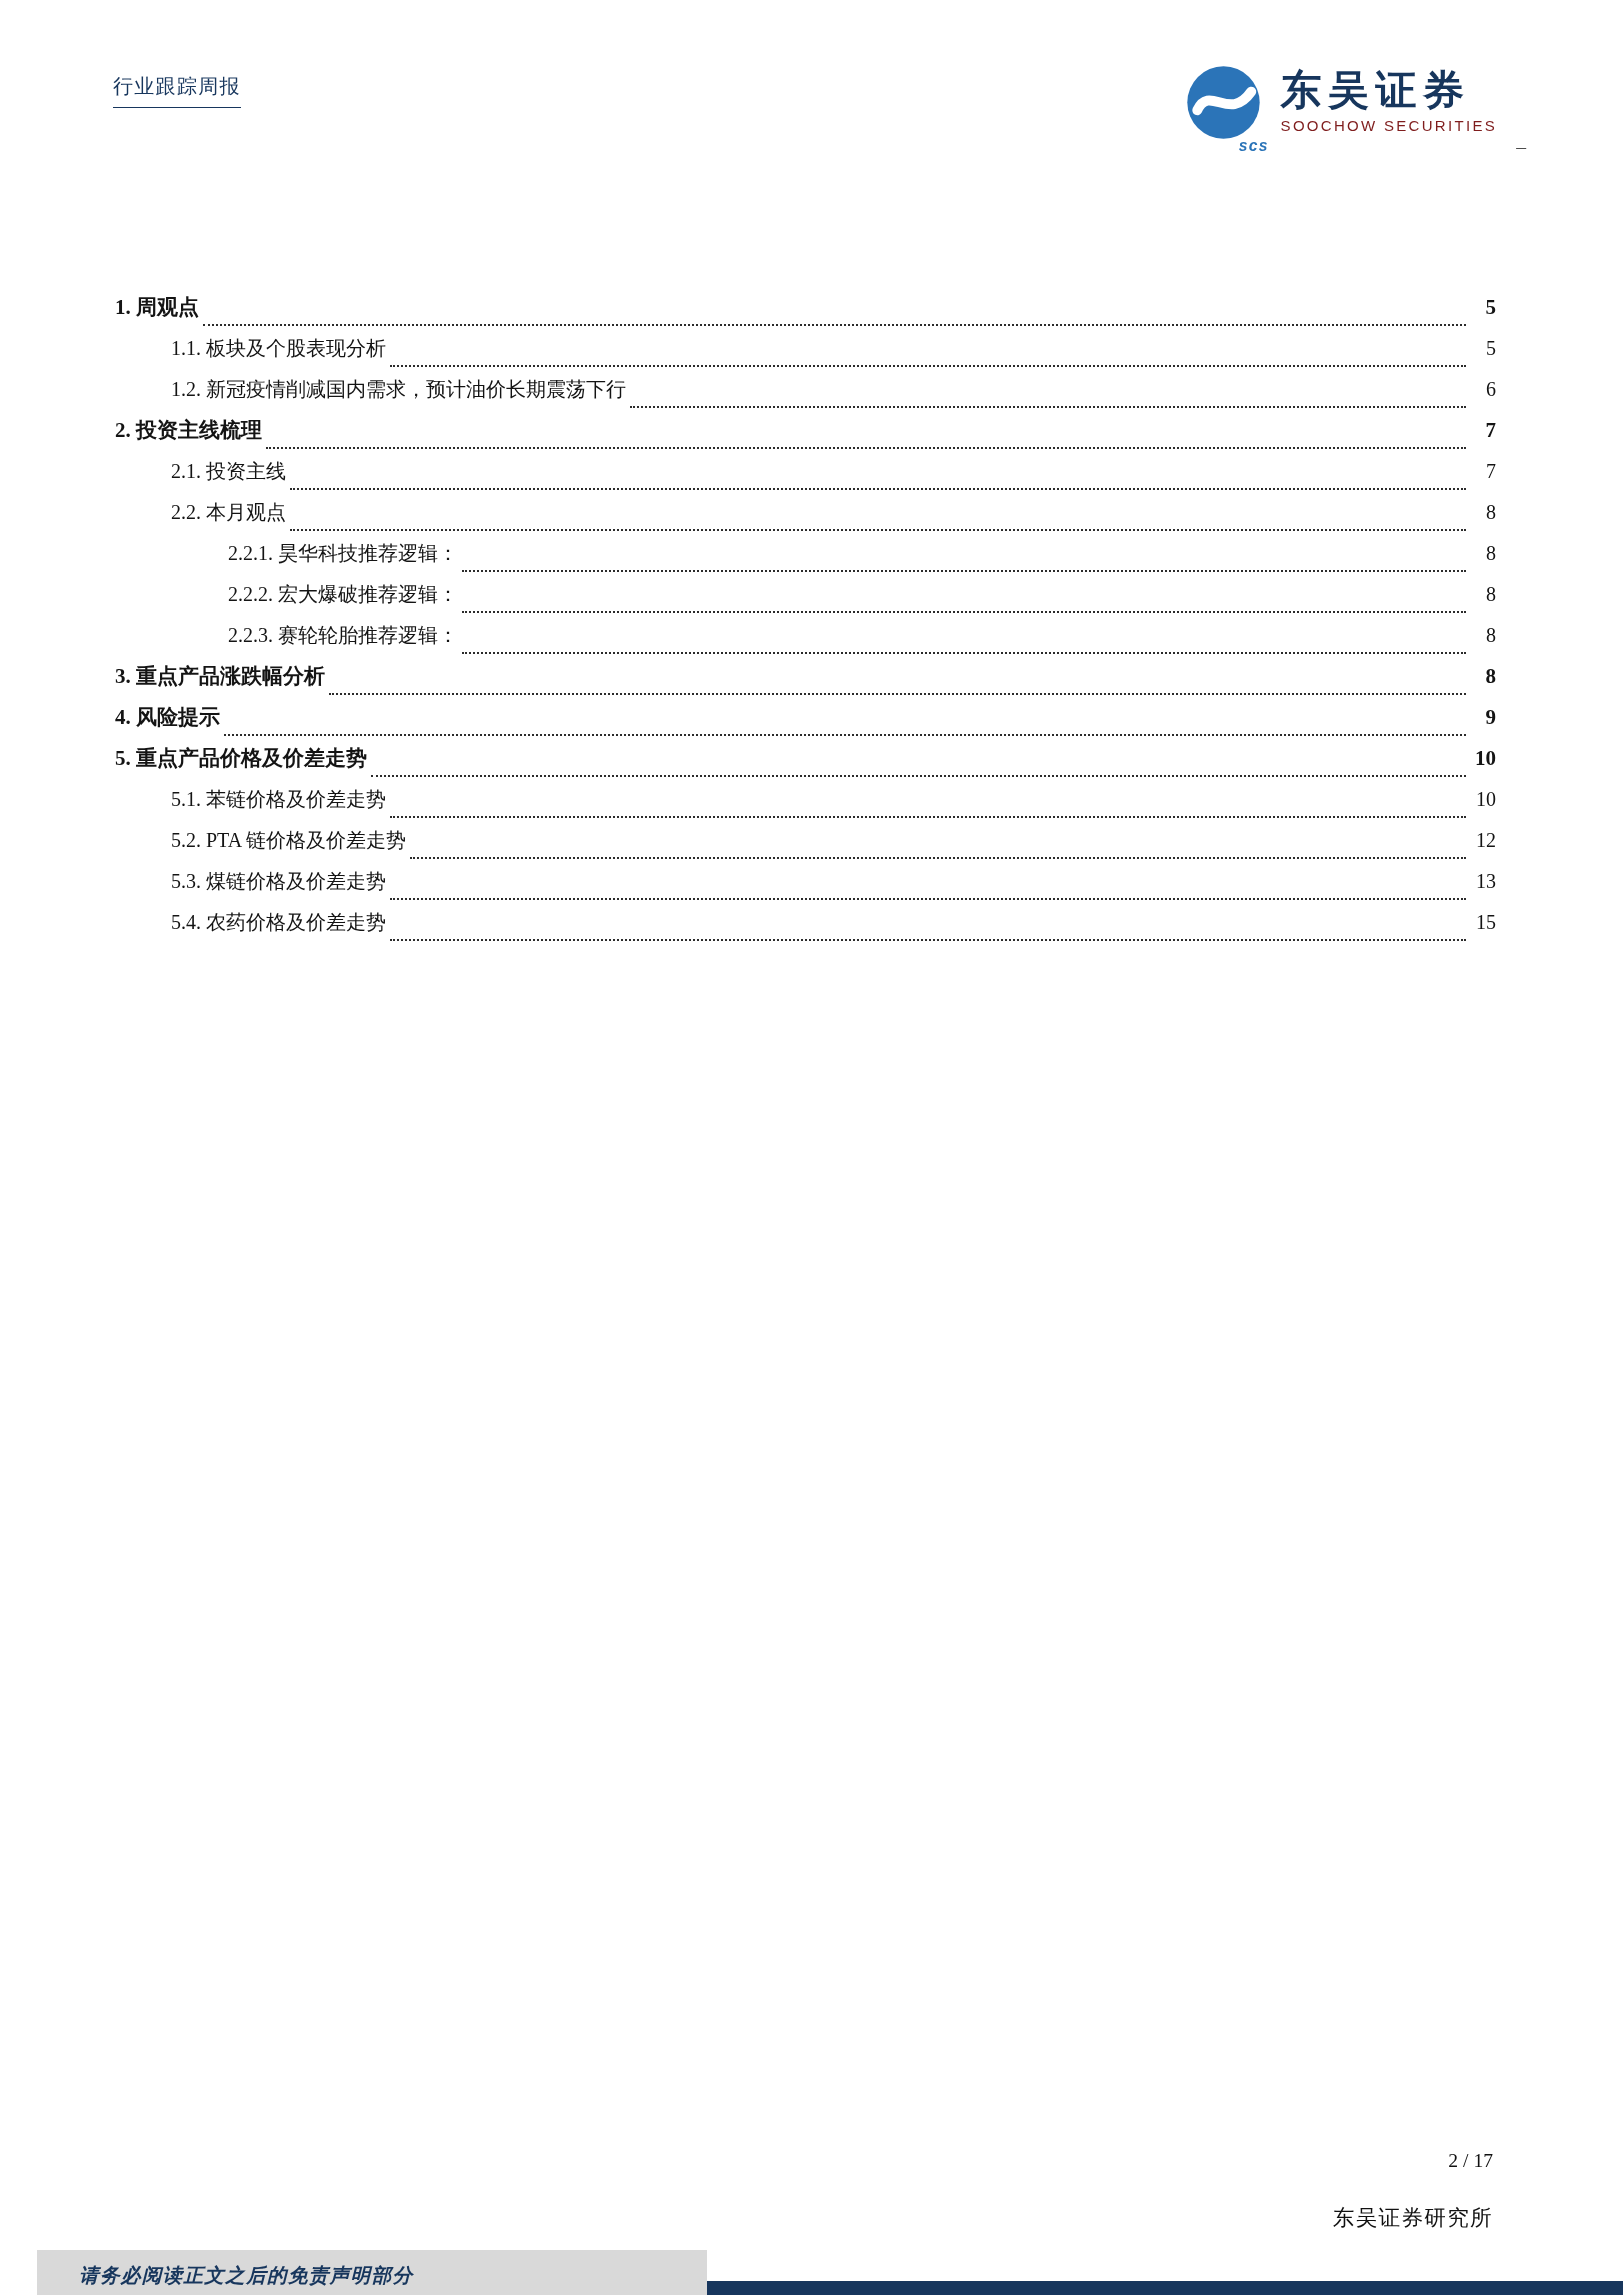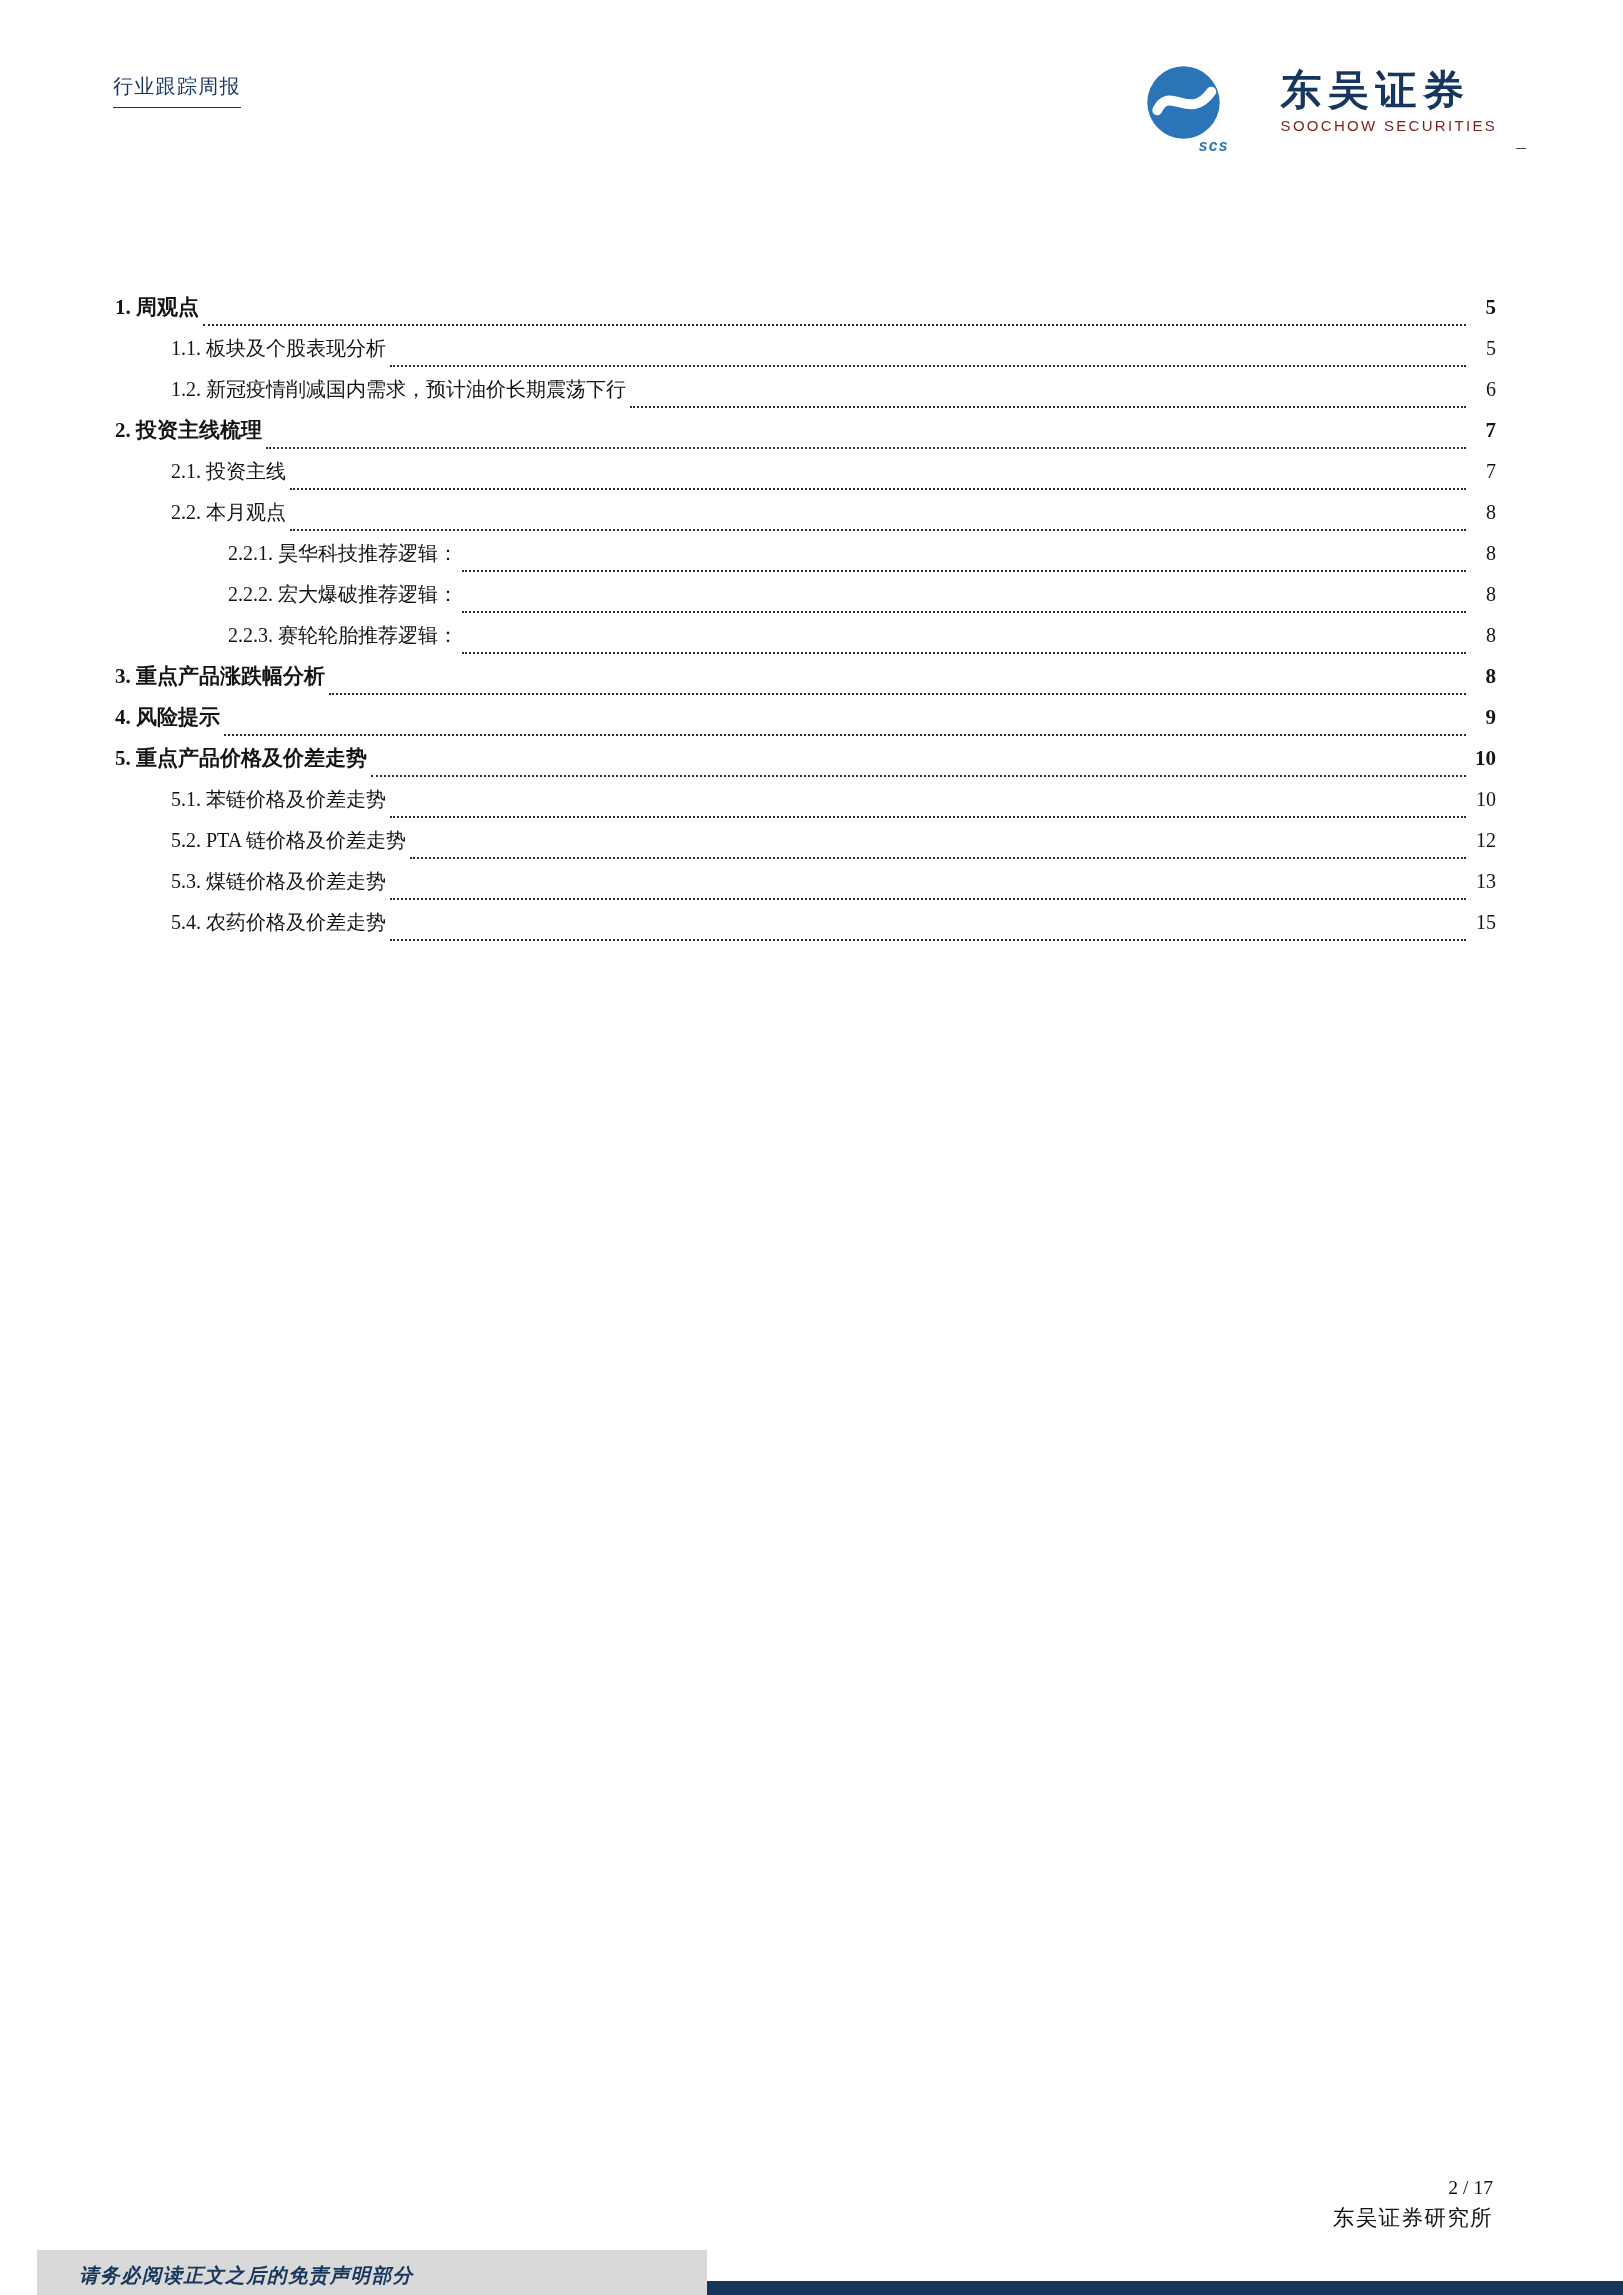--- a/index.html
+++ b/index.html
@@ -27,21 +27,21 @@
     position: absolute; top: -9.2px; right: 29px;
     display: flex; align-items: flex-start;
   }
   .logo-mark { width: 90px; text-align: right; margin-right: 11.8px; }
   .logo-mark svg { width: 77px; height: 77px; display: block; margin: 0 auto; }
   .logo-scs {
     font-family: "Liberation Sans", sans-serif;
     font-size: 15.7px; font-weight: bold; font-style: italic;
     color: #2B74B8; margin-top: -3.9px; letter-spacing: 1.3px;
   }
-  .brand-text { padding-top: 3.9px; margin-left: 40px; }
+  .brand-text { padding-top: 3.9px; }
   .brand-cn {
     font-size: 41px; font-weight: bold; color: #17365D;
     letter-spacing: 6.5px; line-height: 1.1;
   }
   .brand-en {
     font-family: "Liberation Sans", sans-serif;
     font-size: 15px; color: #7f1d1d; letter-spacing: 2.3px; margin-top: 3.9px;
   }
   .brand-dash {
     position: absolute; right: -29px; bottom: 2.6px;
@@ -72,21 +72,21 @@
     flex: 1;
     height: 30px;
     border-bottom: 2.6px dotted #2b2b2b;
     margin: 0 3.9px;
   }
   .toc-page { white-space: nowrap; text-align: right; min-width: 26px; }
 
   
   .page-indicator {
     position: absolute; top: 2150px; right: 130px;
-    font-size: 19.6px; color: #111111; margin-top: 27px;
+    font-size: 19.6px; color: #111111;
   }
   .institute {
     position: absolute; top: 2203px; right: 130px;
     font-size: 21.6px; color: #111111; letter-spacing: 1.3px;
   }
   .disclaimer-bar {
     position: absolute; left: 37px; top: 2250px;
     width: 670px; height: 50px;
     background: #D9D9D9;
     display: flex; align-items: center;

